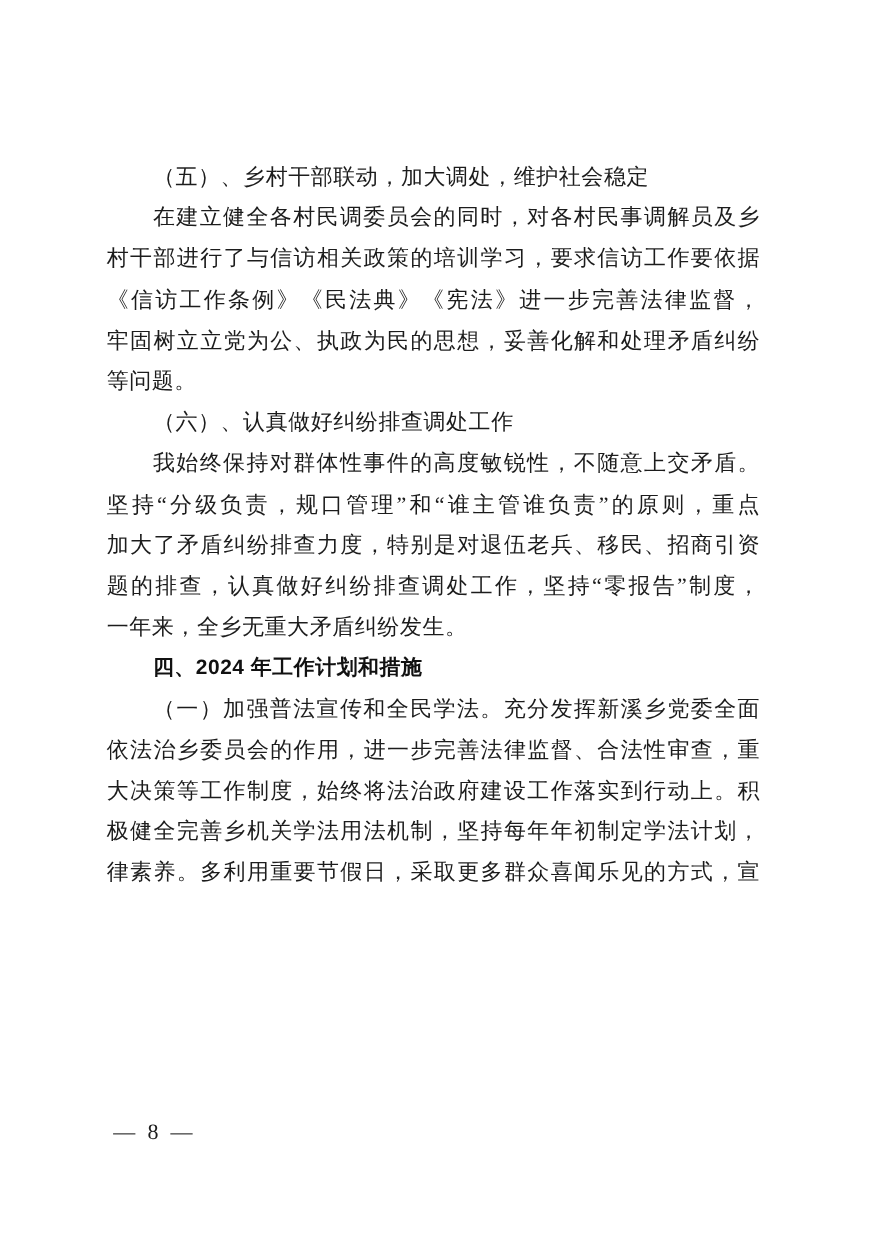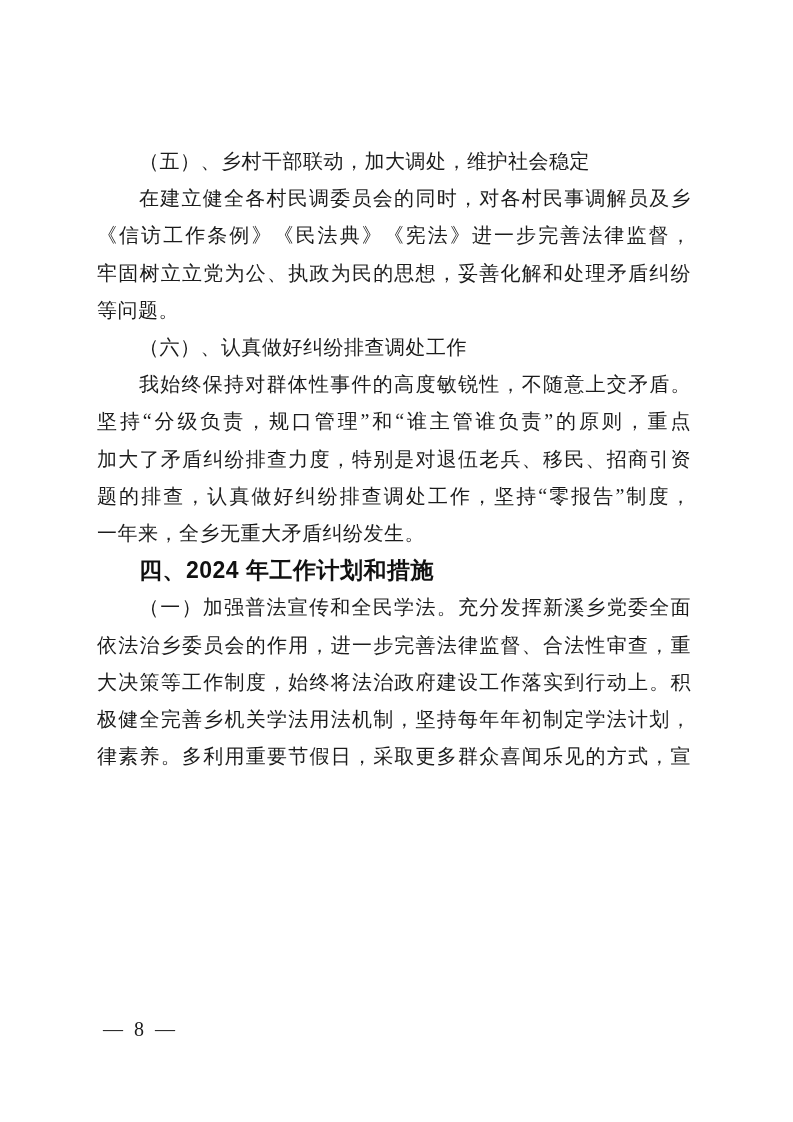--- a/index.html
+++ b/index.html
@@ -38,21 +38,21 @@
   }
   .short {
     text-align-last: left;
   }
   .indent {
     text-indent: 42px;
   }
   .main-heading {
     font-family: "Liberation Sans", sans-serif;
     font-weight: 700;
-    font-size: 23px;
+    font-size: 19px;
     color: #111111;
   }
   .footer {
     position: absolute;
     left: 103px;
     top: 1015px;
     font-size: 20px;
     line-height: 28px;
     color: #1c1c1c;
     letter-spacing: 3px;
@@ -60,20 +60,21 @@
 </style>
 </head>
 <body>
 
 <div class="page">
   <div class="content">
 
     <div class="line short indent">（五）、乡村干部联动，加大调处，维护社会稳定</div>
 
     <div class="line fill indent">在建立健全各村民调委员会的同时，对各村民事调解员及乡</div>
+    <div class="line fill">村干部进行了与信访相关政策的培训学习，要求信访工作要依据</div>
     <div class="line fill">《信访工作条例》《民法典》《宪法》进一步完善法律监督，</div>
     <div class="line fill">牢固树立立党为公、执政为民的思想，妥善化解和处理矛盾纠纷</div>
     <div class="line short">等问题。</div>
 
     <div class="line short indent">（六）、认真做好纠纷排查调处工作</div>
 
     <div class="line fill indent">我始终保持对群体性事件的高度敏锐性，不随意上交矛盾。</div>
     <div class="line fill">坚持“分级负责，规口管理”和“谁主管谁负责”的原则，重点</div>
     <div class="line fill">加大了矛盾纠纷排查力度，特别是对退伍老兵、移民、招商引资</div>
     <div class="line fill">题的排查，认真做好纠纷排查调处工作，坚持“零报告”制度，</div>

